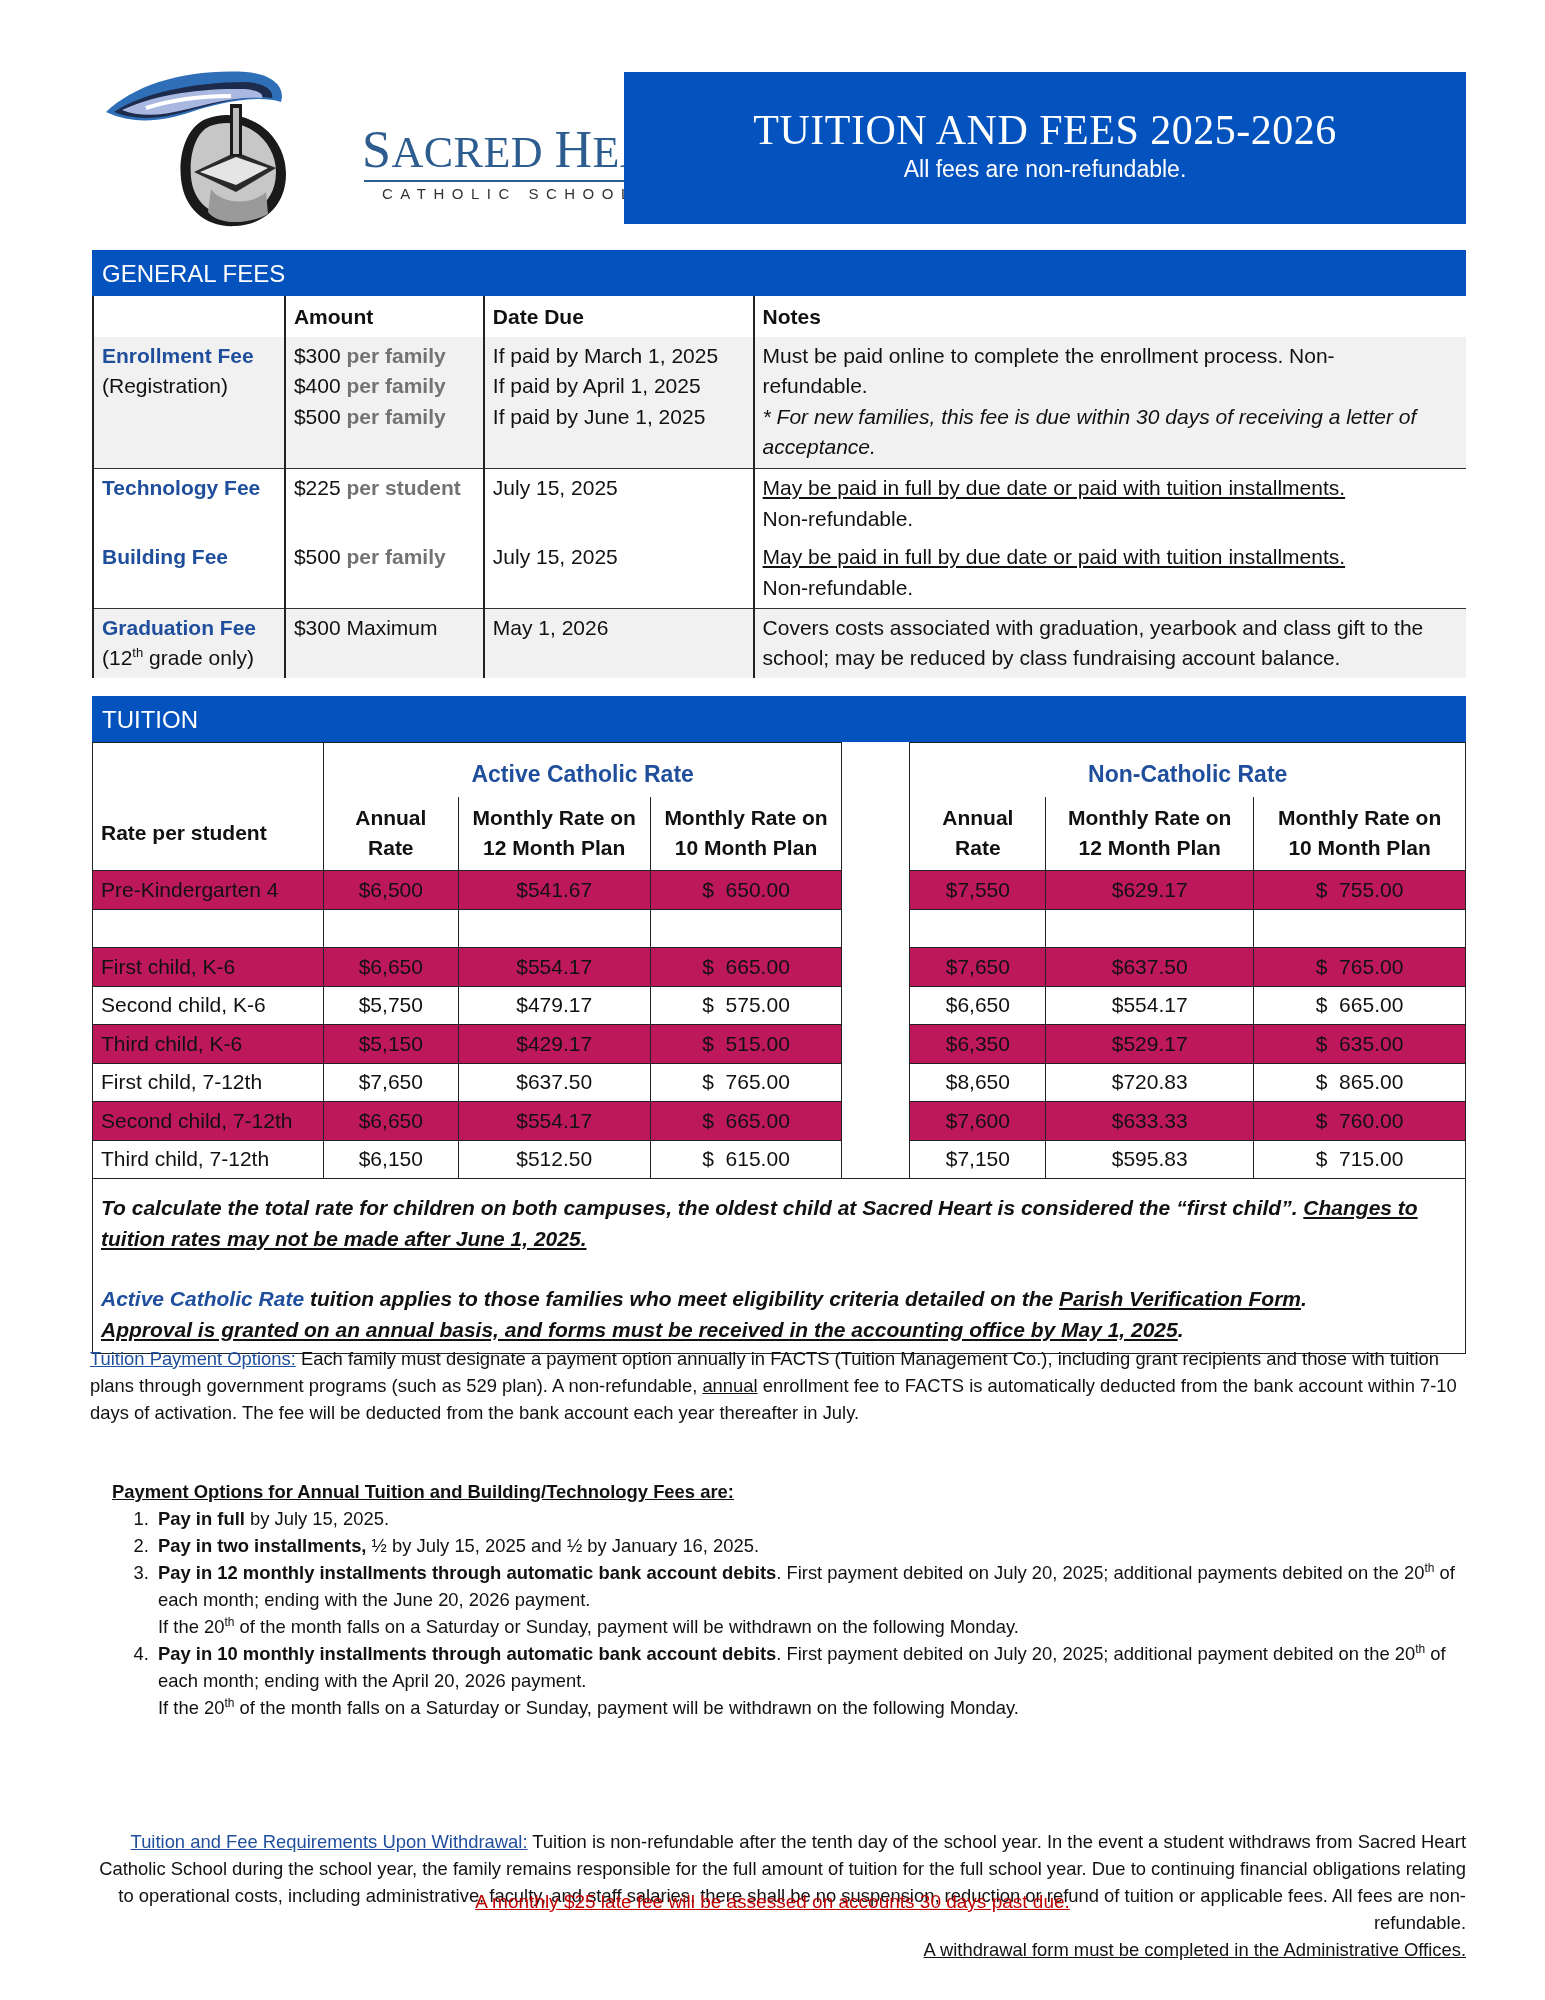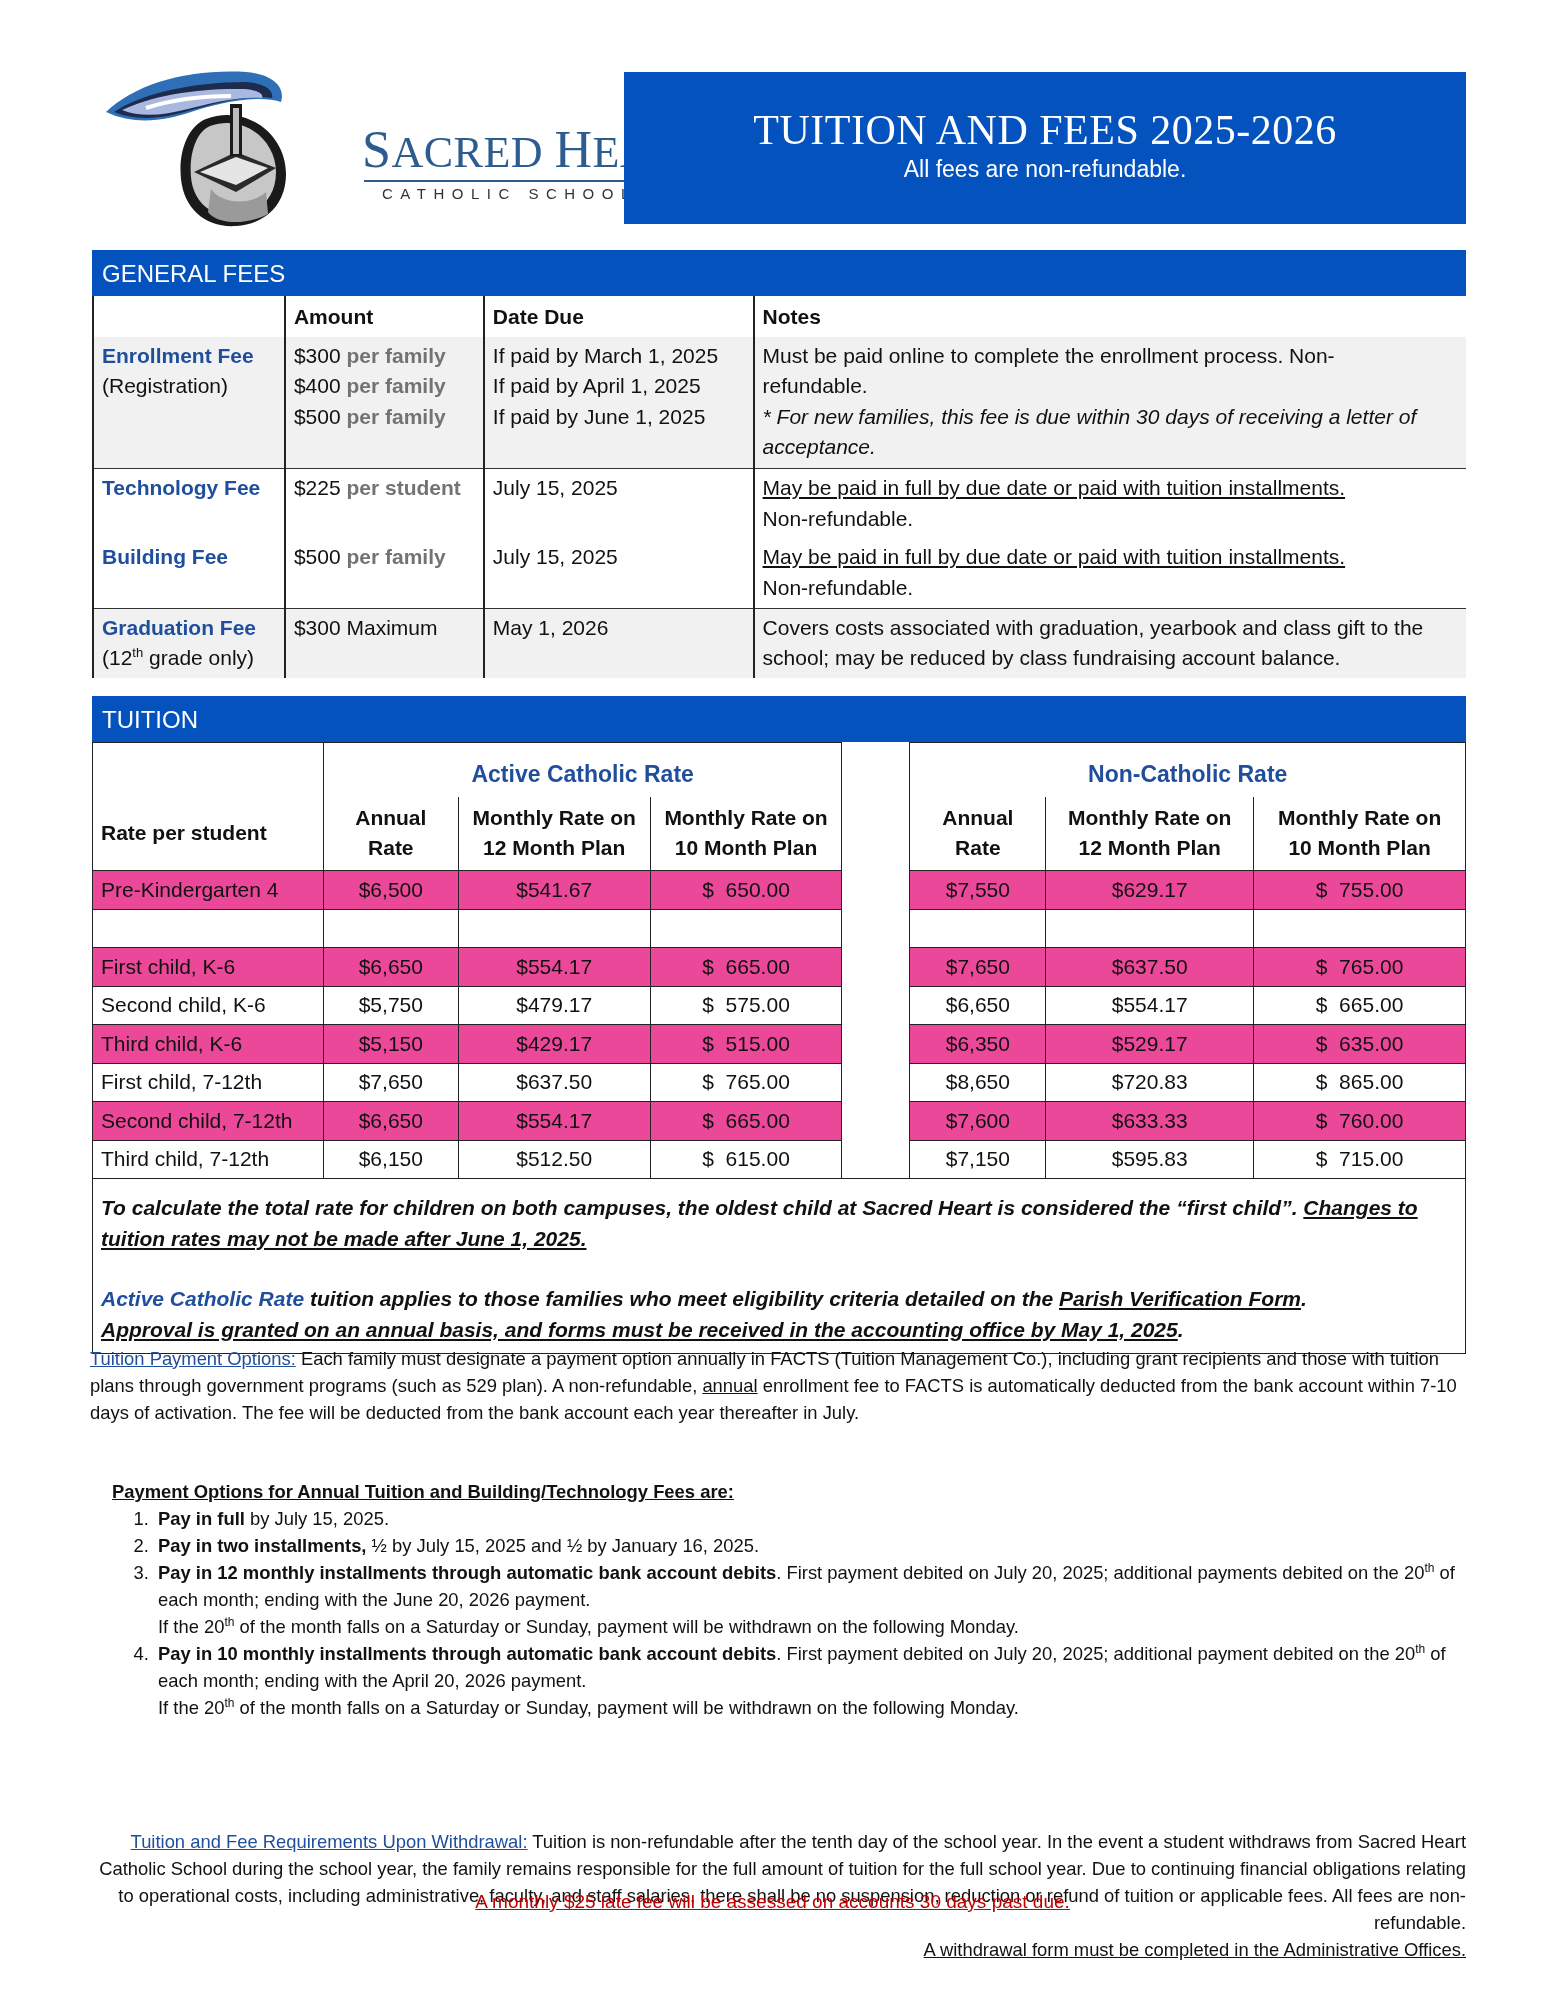--- a/index.html
+++ b/index.html
@@ -34,21 +34,21 @@
   .gf .i { font-style: italic; }
   .gf sup { font-size: 13px; }
 
   
   .tt { position: absolute; left: 92px; top: 742px; width: 1374px; border-collapse: collapse; font-size: 21px; }
   .tt td { border: 1.5px solid #222; text-align: center; padding: 0 6px; height: 38.5px; }
   .tt td.lbl { text-align: left; padding-left: 8px; }
   .tt tr.grp td { height: 54px; border-bottom: none; }
   .tt tr.grp td.grp-title { color: #1f4e9c; font-weight: bold; font-size: 23px; padding-top: 10px; }
   .tt tr.colhead td { font-weight: bold; height: 74px; line-height: 30px; border-top: none; }
-  .tt tr.shade td { background: #ec4899; }
+  .tt tr.shade td { background: #be185d; }
   .tt td.gap { background: #fff !important; }
   .tt tr.colhead td.gap, .tt tr.grp td.gap { border-top: none; border-bottom: none; }
   .tt td.gap-inner { border-top: none; border-bottom: none; }
   .tt tr.notes td { text-align: left; padding: 14px 8px 10px 8px; font-style: italic; font-weight: bold; line-height: 30.5px; height: auto; }
   .tt .u { text-decoration: underline; }
   .tt .blue-it { color: #1f4e9c; }
 
   
   .para { position: absolute; left: 90px; width: 1376px; font-size: 18.4px; line-height: 27px; }
   .link-head { color: #1f4e9c; text-decoration: underline; }

